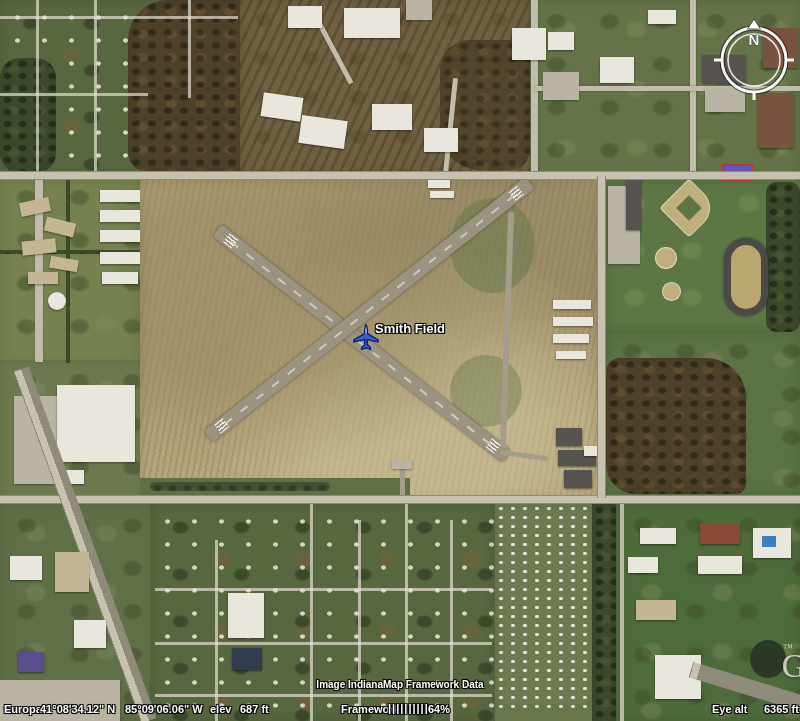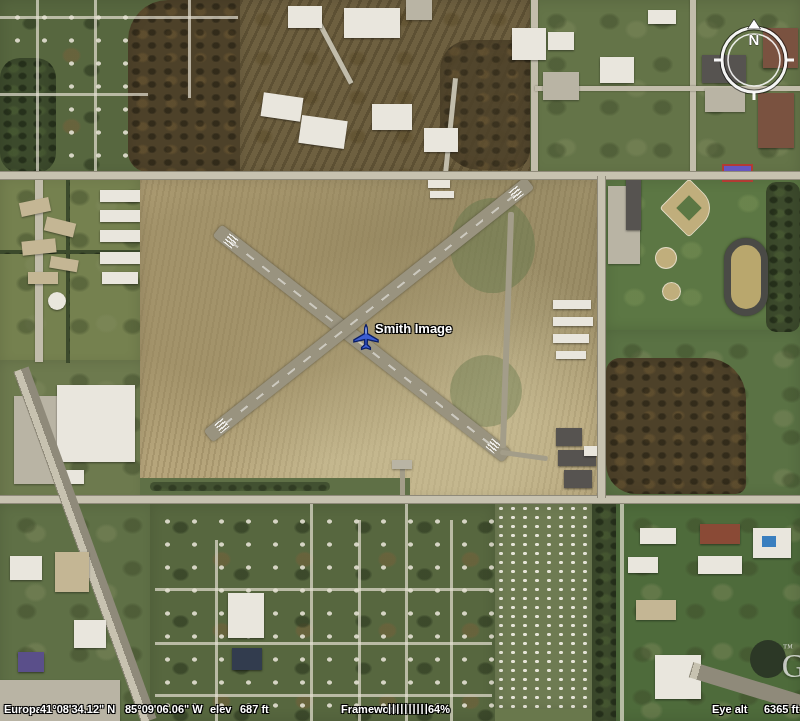--- a/index.html
+++ b/index.html
@@ -234,21 +234,21 @@
   <div class="bw" style="left:655px;top:655px;width:46px;height:44px;"></div>
   <div style="left:750px;top:640px;width:36px;height:38px;border-radius:50%;background:#2c3826;"></div>
   <div class="mainroadV" style="left:688px;top:682px;width:140px;height:16px;transform:rotate(17deg);"></div>
 
   <div id="plane-icon" style="left:352px;top:323px;width:28px;height:30px;">
     <svg width="28" height="30" viewBox="0 0 24 26" style="position:absolute;left:0;top:0;">
       <path d="M12 1.5 C12.9 3 13.2 4.2 13.2 6.2 L13.2 9.2 L22.5 14.6 L22.5 16.4 L13.2 14.4 L13 18.6 L15.8 21.2 L15.8 22.8 L12 21.6 L8.2 22.8 L8.2 21.2 L11 18.6 L10.8 14.4 L1.5 16.4 L1.5 14.6 L10.8 9.2 L10.8 6.2 C10.8 4.2 11.1 3 12 1.5 Z" fill="#3d5ed2" stroke="#0c1f66" stroke-width="1.2"></path>
       <path d="M12 3 C12.5 4.2 12.6 5 12.6 6.5 L12.6 9 L12 9.6 L11.4 9 L11.4 6.5 C11.4 5 11.5 4.2 12 3 Z" fill="#9db4f0"></path>
     </svg>
   </div>
-  <div id="placemark-label" class="outlined" style="left:375px;top:321px;">Smith Image</div>
+  <div id="placemark-label" class="outlined" style="left:375px;top:321px;">Smith Field</div>
 
   <div id="compass" style="left:712px;top:18px;width:84px;height:84px;">
     <svg width="84" height="84" viewBox="0 0 84 84" style="position:absolute;left:0;top:0;">
       <g stroke="rgba(0,0,0,.55)" stroke-width="5" fill="none">
         <circle cx="42" cy="42" r="32"></circle>
       </g>
       <circle cx="42" cy="42" r="32" stroke="rgba(255,255,255,.95)" stroke-width="3" fill="none"></circle>
       <circle cx="42" cy="42" r="26" stroke="rgba(255,255,255,.85)" stroke-width="1.6" fill="none"></circle>
       <g stroke="rgba(255,255,255,.95)" stroke-width="3">
         <line x1="2" y1="42" x2="10" y2="42"></line>
@@ -257,20 +257,21 @@
       </g>
       <polygon points="42,1 35.5,11 48.5,11" fill="#fff" stroke="rgba(0,0,0,.6)" stroke-width="1"></polygon>
       <text x="42" y="27" text-anchor="middle" font-family="Liberation Sans, sans-serif" font-size="15" font-weight="bold" fill="#fff" stroke="#000" stroke-width="0.6" paint-order="stroke">N</text>
     </svg>
   </div>
 
   <div id="google-logo" style="right:8px;top:648px;">
     <span>Google</span><sup>™</sup>
   </div>
 
+  <div class="attr outlined" style="left:0;top:679px;font-size:10px;">Image IndianaMap Framework Data</div>
 
   <span class="status outlined" style="left:4px;top:703px;">Europa</span>
   <span class="status outlined" style="left:40px;top:703px;">41°08'34.12" N</span>
   <span class="status outlined" style="left:125px;top:703px;">85°09'06.06" W</span>
   <span class="status outlined" style="left:210px;top:703px;">elev</span>
   <span class="status outlined" style="left:240px;top:703px;">687 ft</span>
   <span class="status outlined" style="left:341px;top:703px;">Framework</span>
   <span class="status outlined" style="left:388px;top:702px;letter-spacing:1px;">||||||||||</span>
   <span class="status outlined" style="left:428px;top:703px;">64%</span>
   <span class="status outlined" style="left:712px;top:703px;">Eye alt</span>

